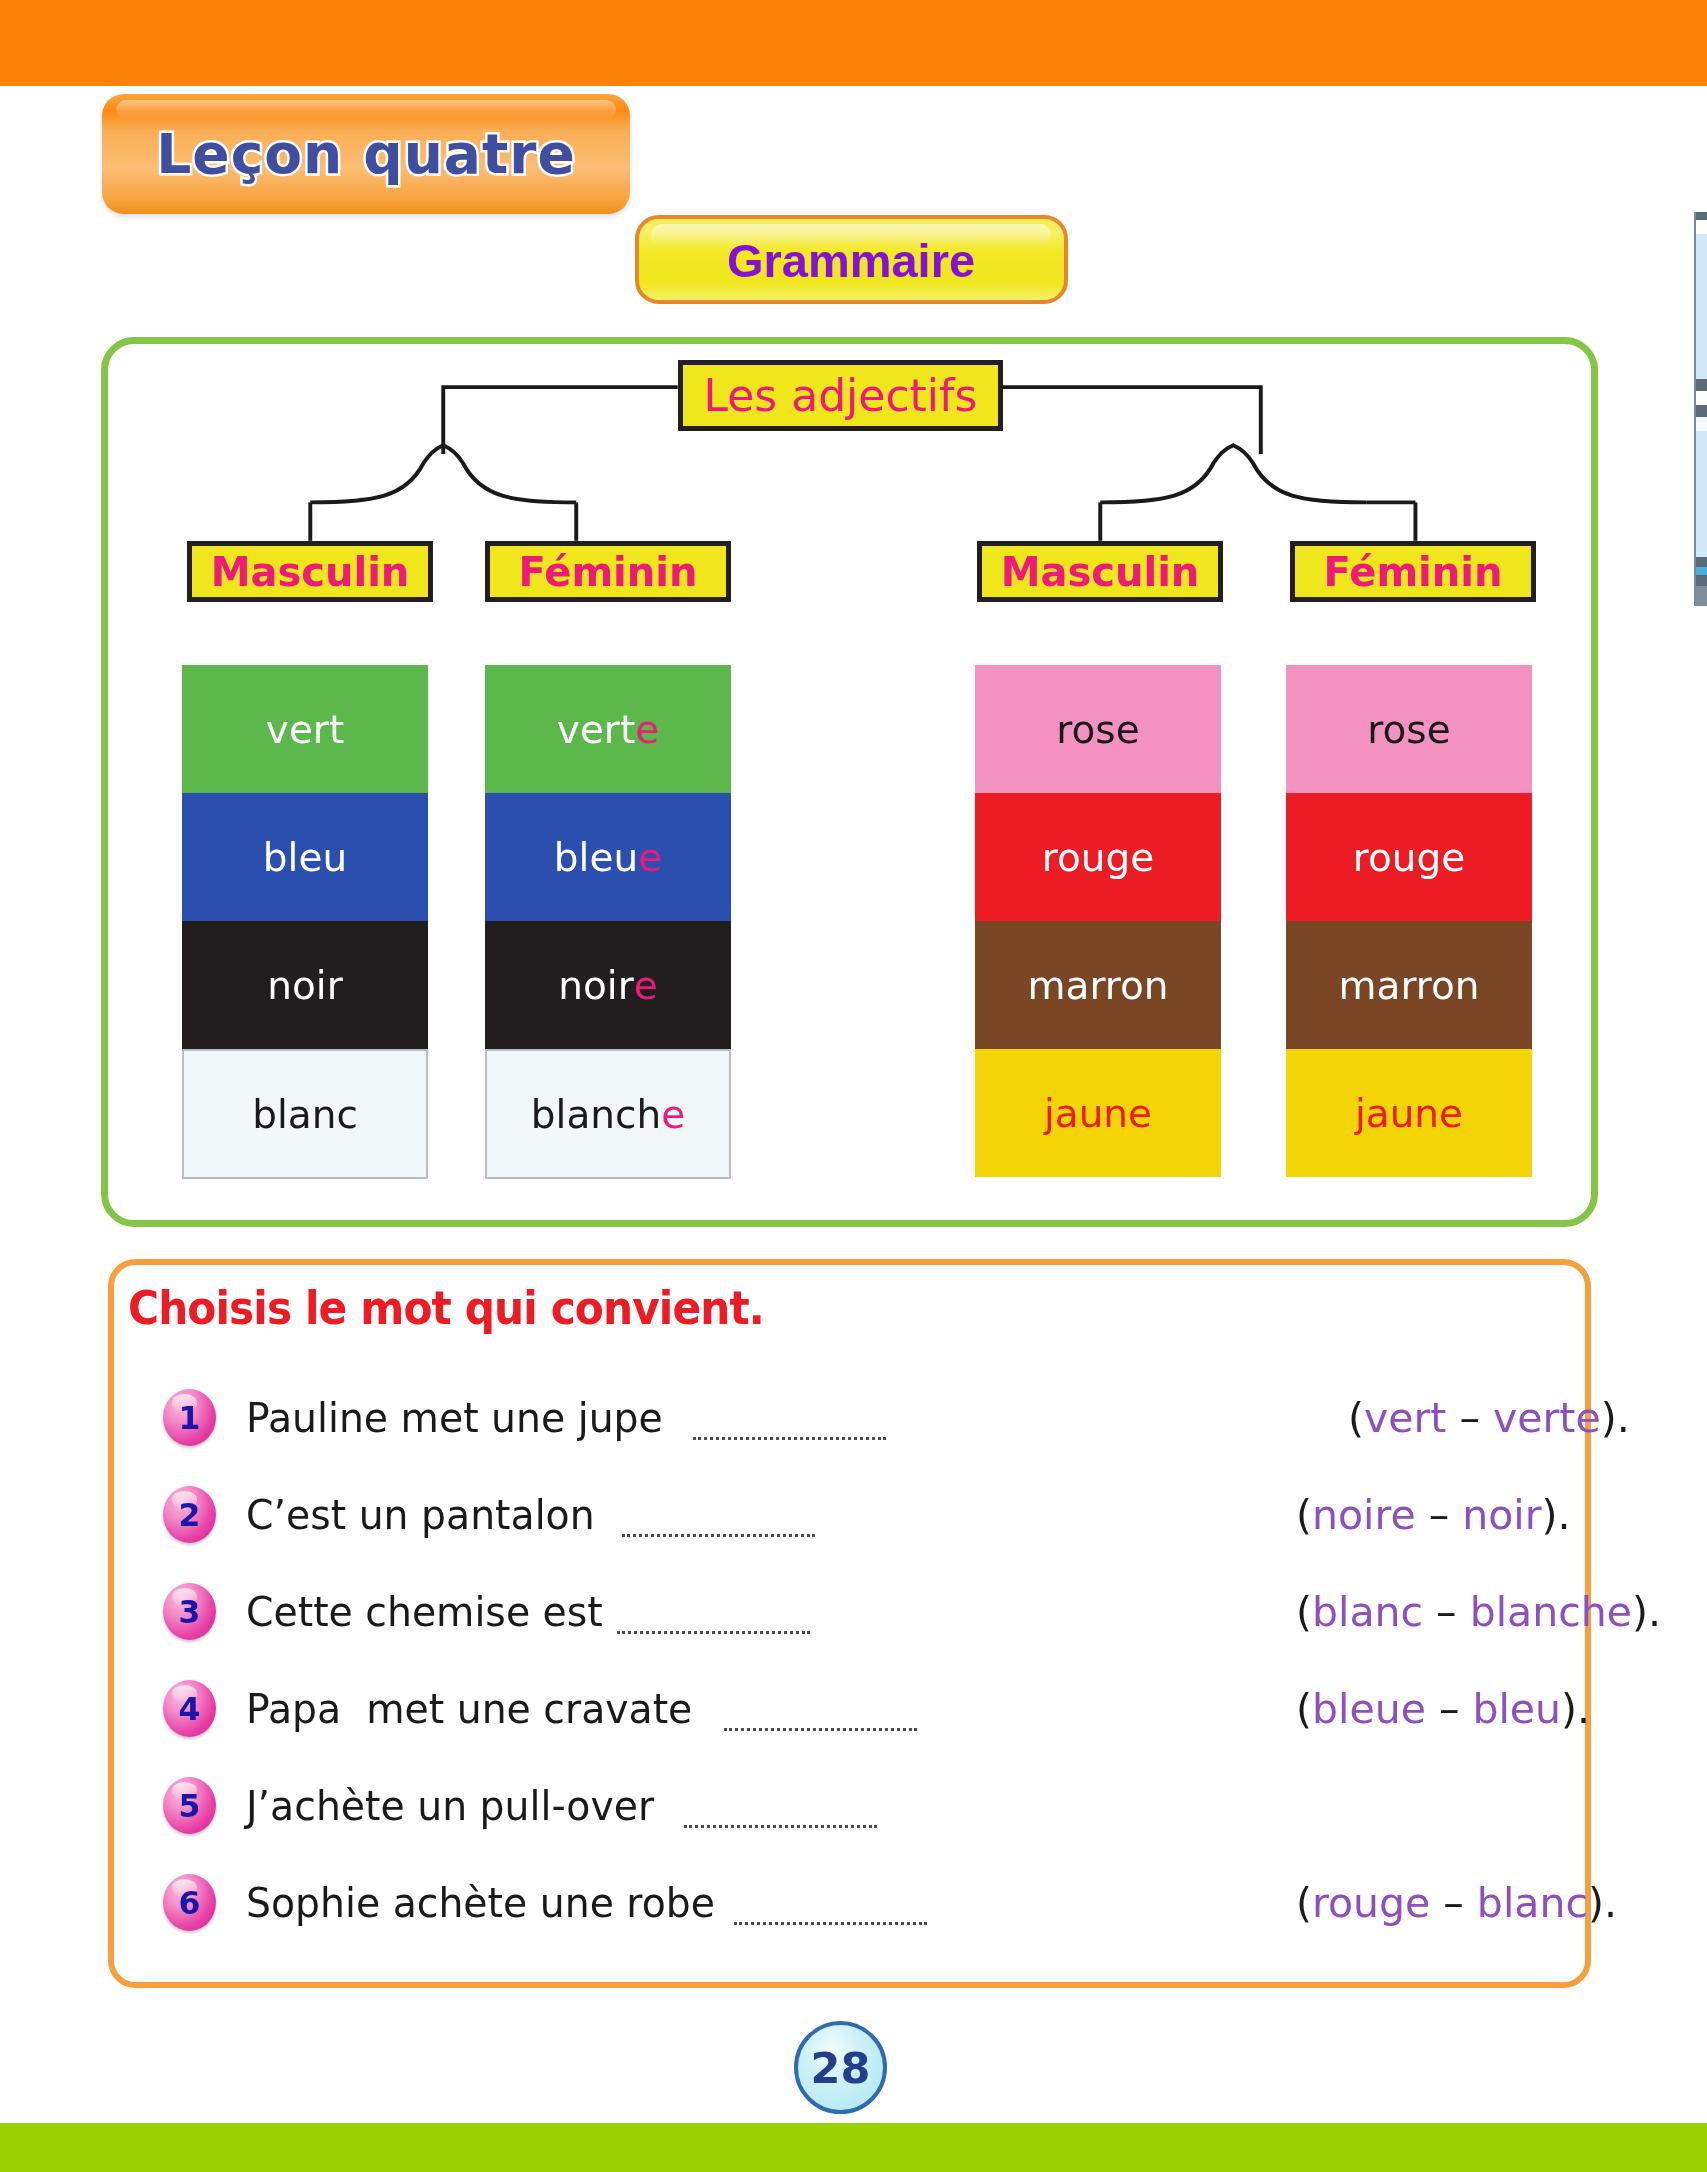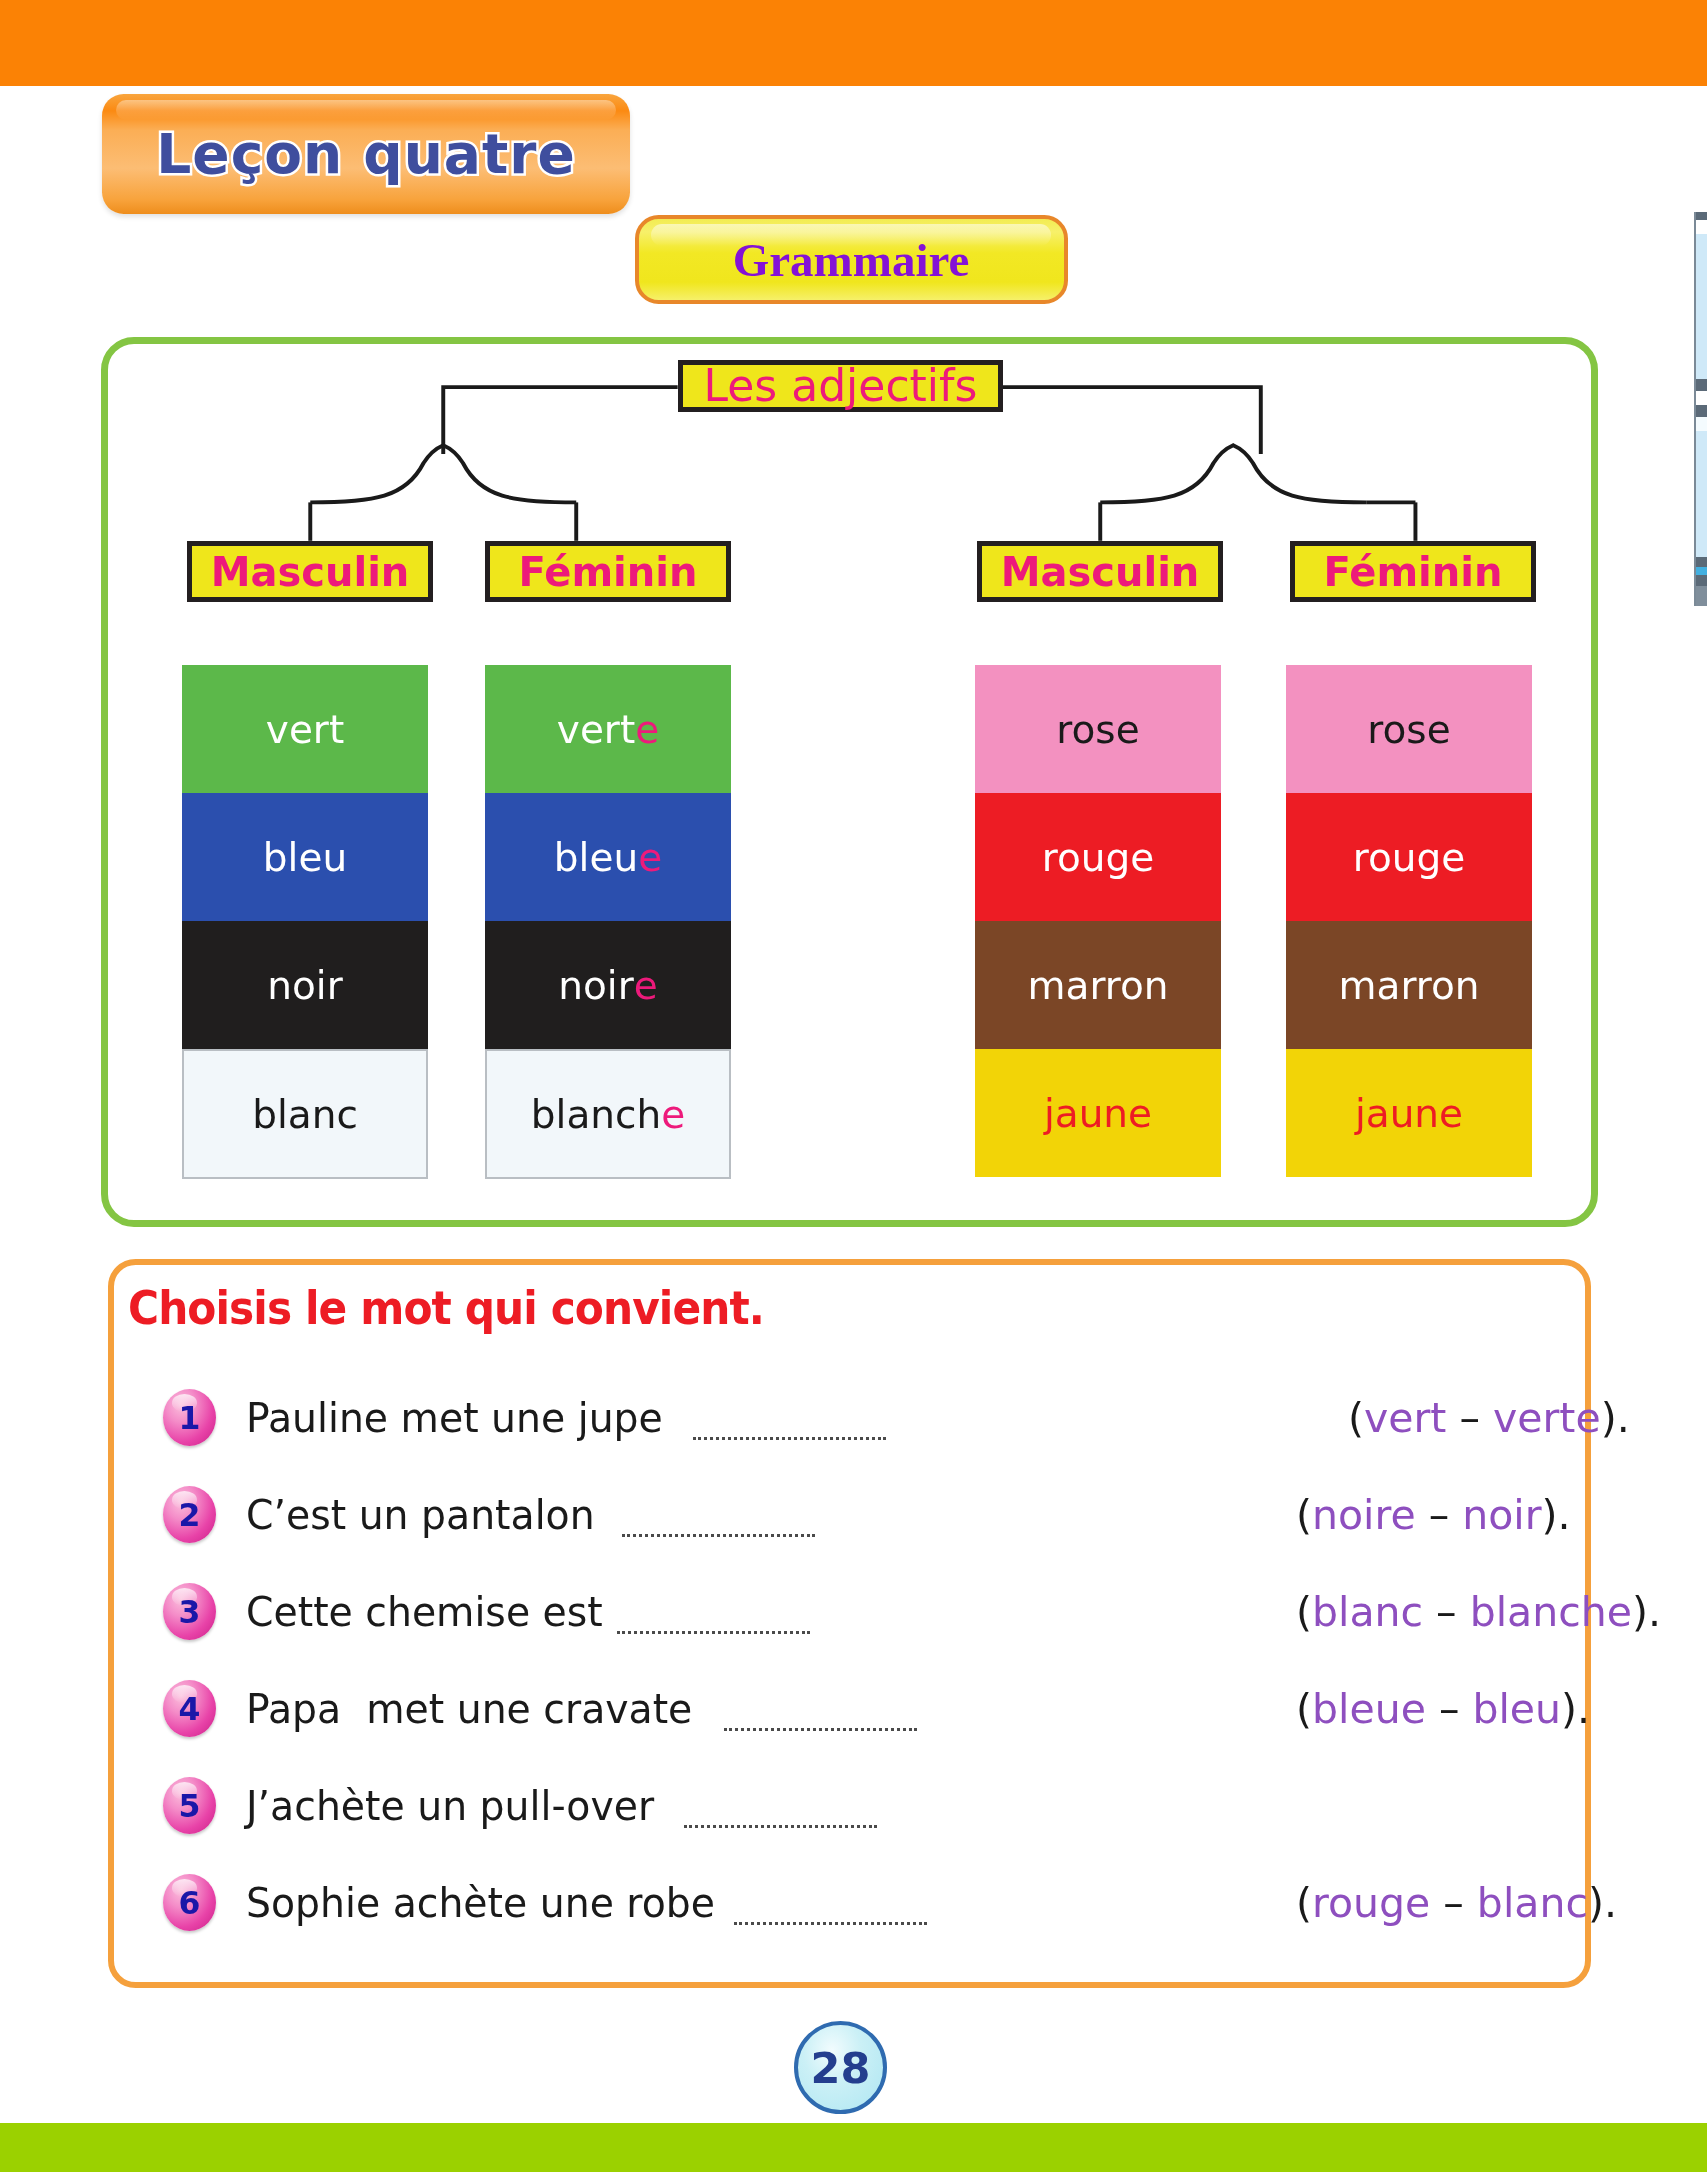--- a/index.html
+++ b/index.html
@@ -104,21 +104,21 @@
     width: 400px; height: 21.7px;
     border-radius: 15.8px;
     background: linear-gradient(to bottom, rgba(255,255,255,0.55), rgba(255,255,255,0));
   }
   .grammaire-label {
     position: absolute;
     left: 0; top: 50%;
     transform: translateY(-50%);
     width: 424px;
     text-align: center;
-    font-family: Liberation Serif, serif;
+    font-family: Liberation Sans, sans-serif;
     font-weight: bold;
     font-size: 47px;
     color: #8412D6;
   }
 
   
   .diagram-panel {
     position: absolute;
     left: 101px; top: 337px;
     width: 1497px; height: 890px;
@@ -135,21 +135,21 @@
     display: flex;
     align-items: center;
     justify-content: center;
   }
   .ybox-text {
     font-family: "DejaVu Sans", sans-serif;
     color: #ED1A7B;
     line-height: 1;
   }
 
-  .root-box { left: 678px; top: 360px; width: 325px; height: 52px; }
+  .root-box { left: 678px; top: 360px; width: 325px; height: 71px; }
   .root-box .ybox-text { font-size: 44px; font-weight: normal; }
 
   .cat-box { top: 541px; width: 246px; height: 61px; }
   .cat-box .ybox-text { font-size: 40px; font-weight: bold; }
   .cat-m1 { left: 187px; }
   .cat-f1 { left: 485px; }
   .cat-m2 { left: 977px; }
   .cat-f2 { left: 1290px; }
 
   

